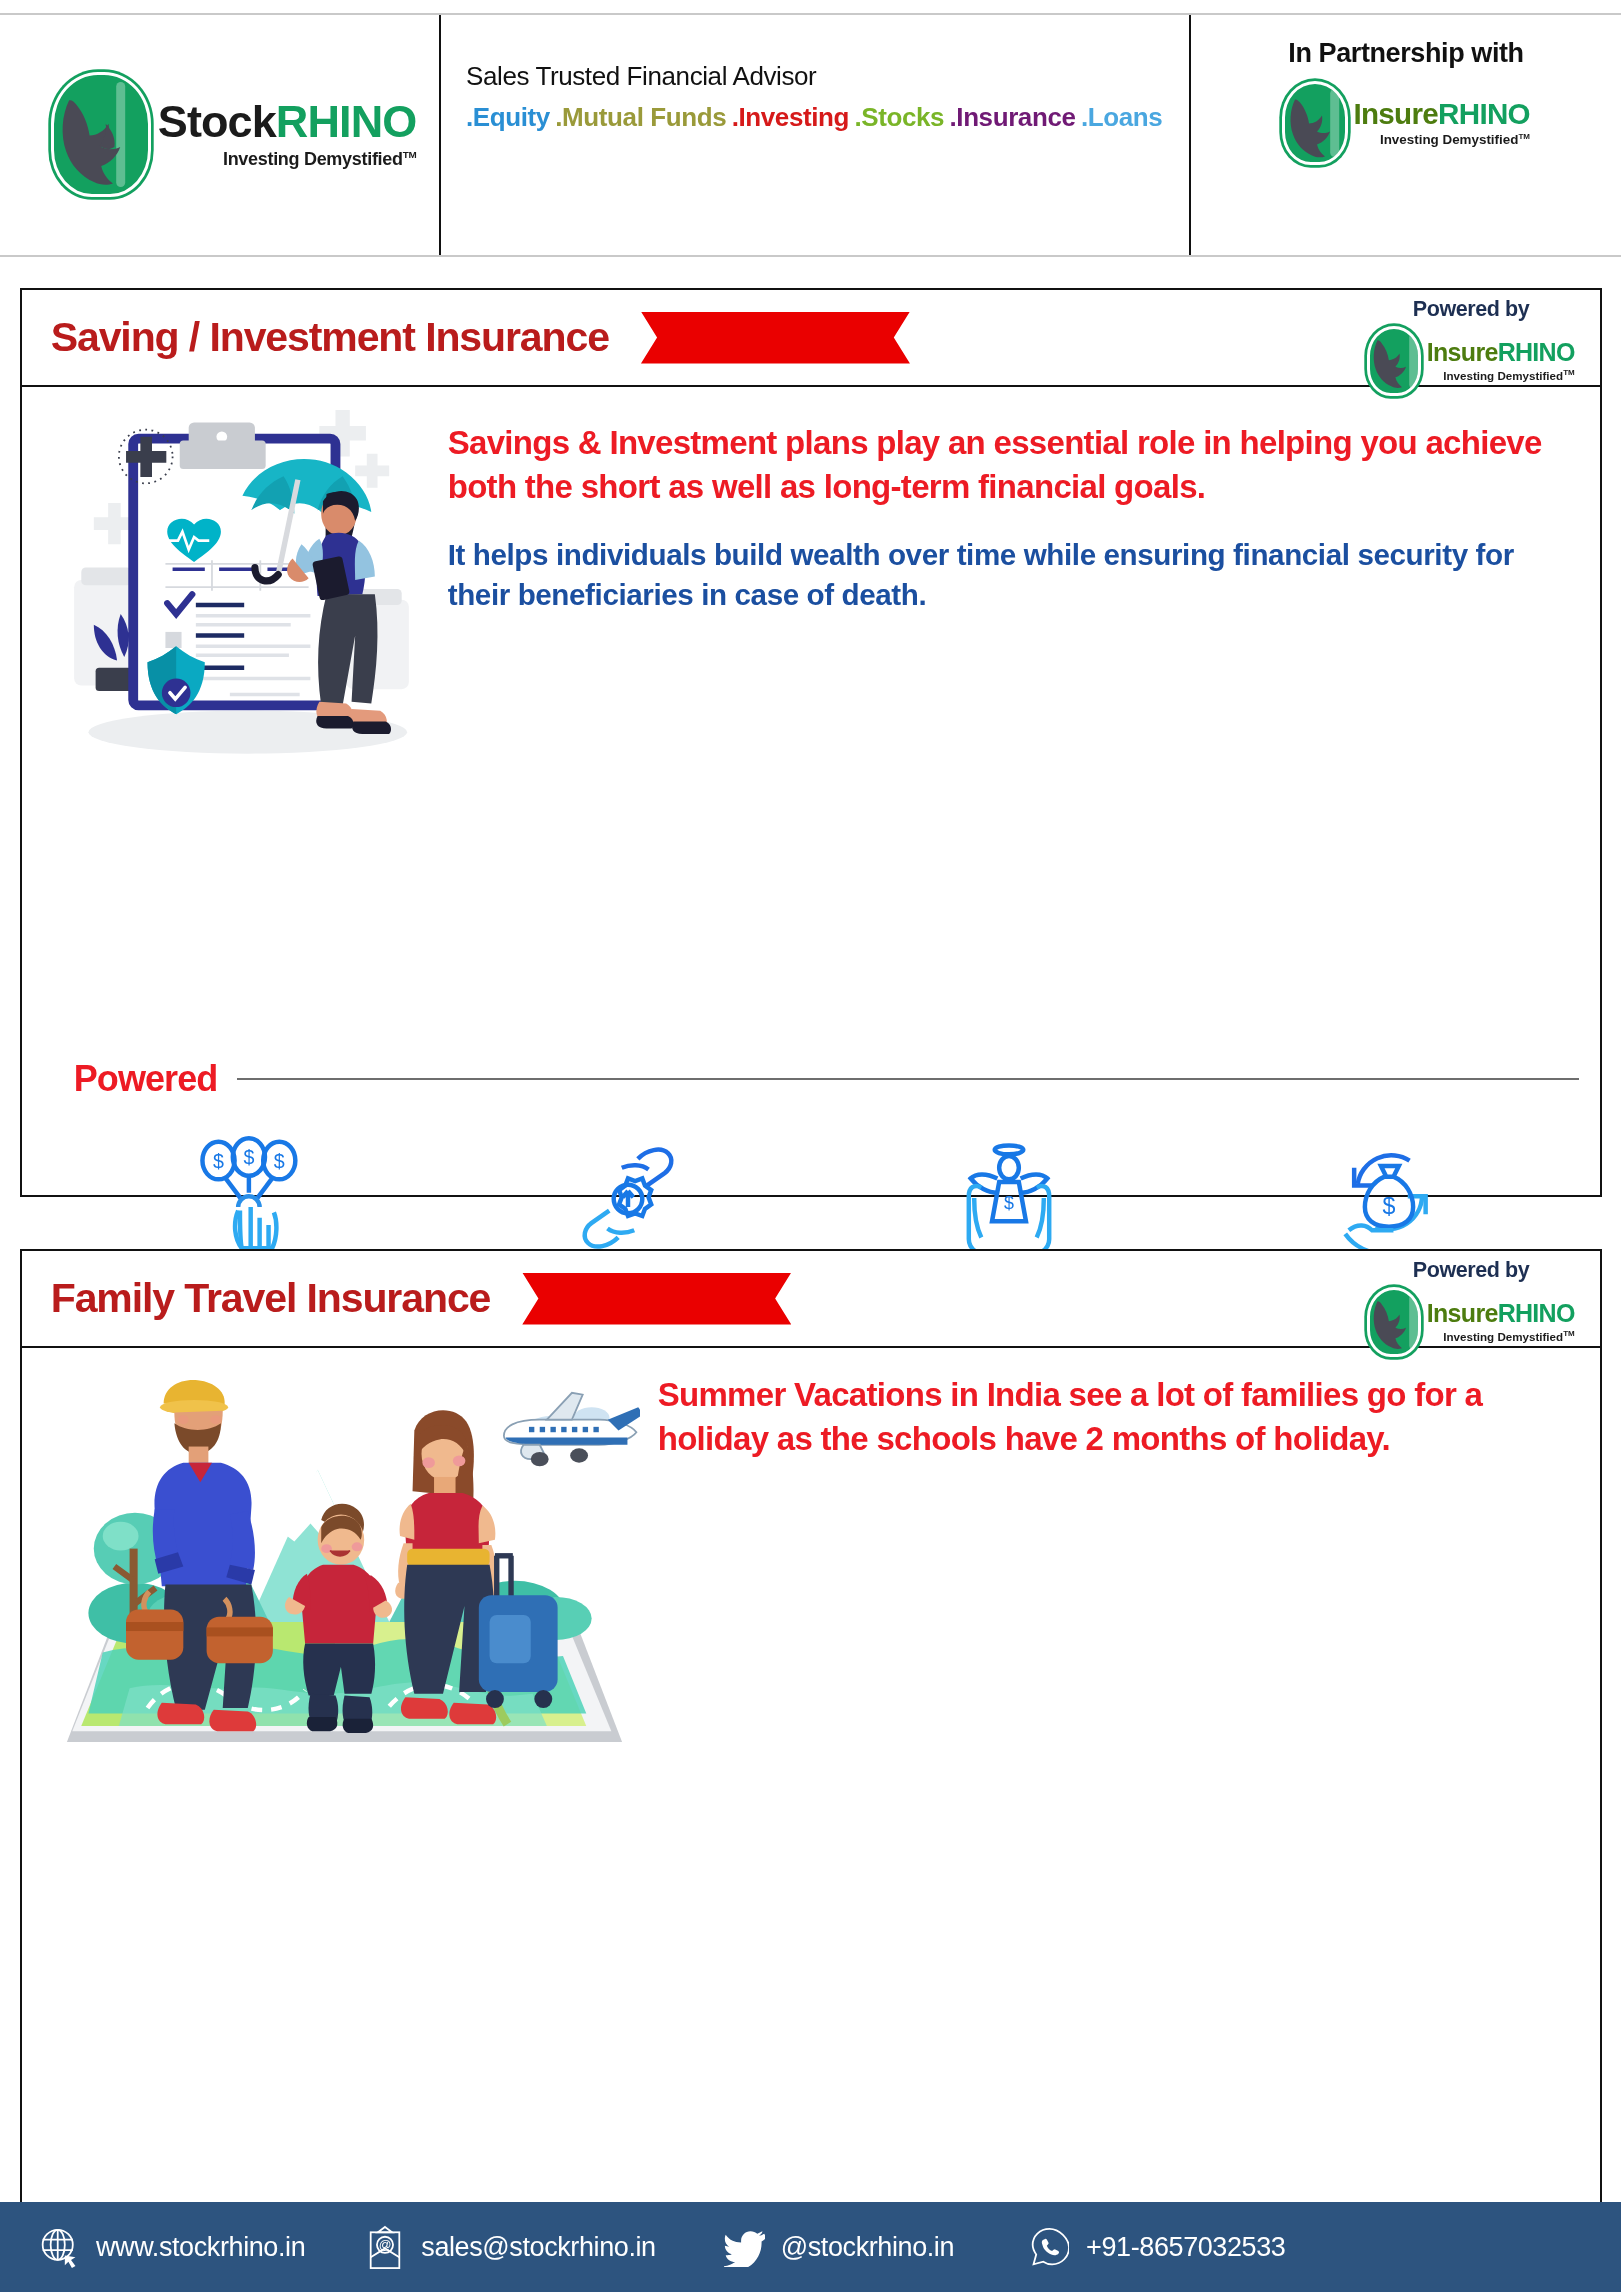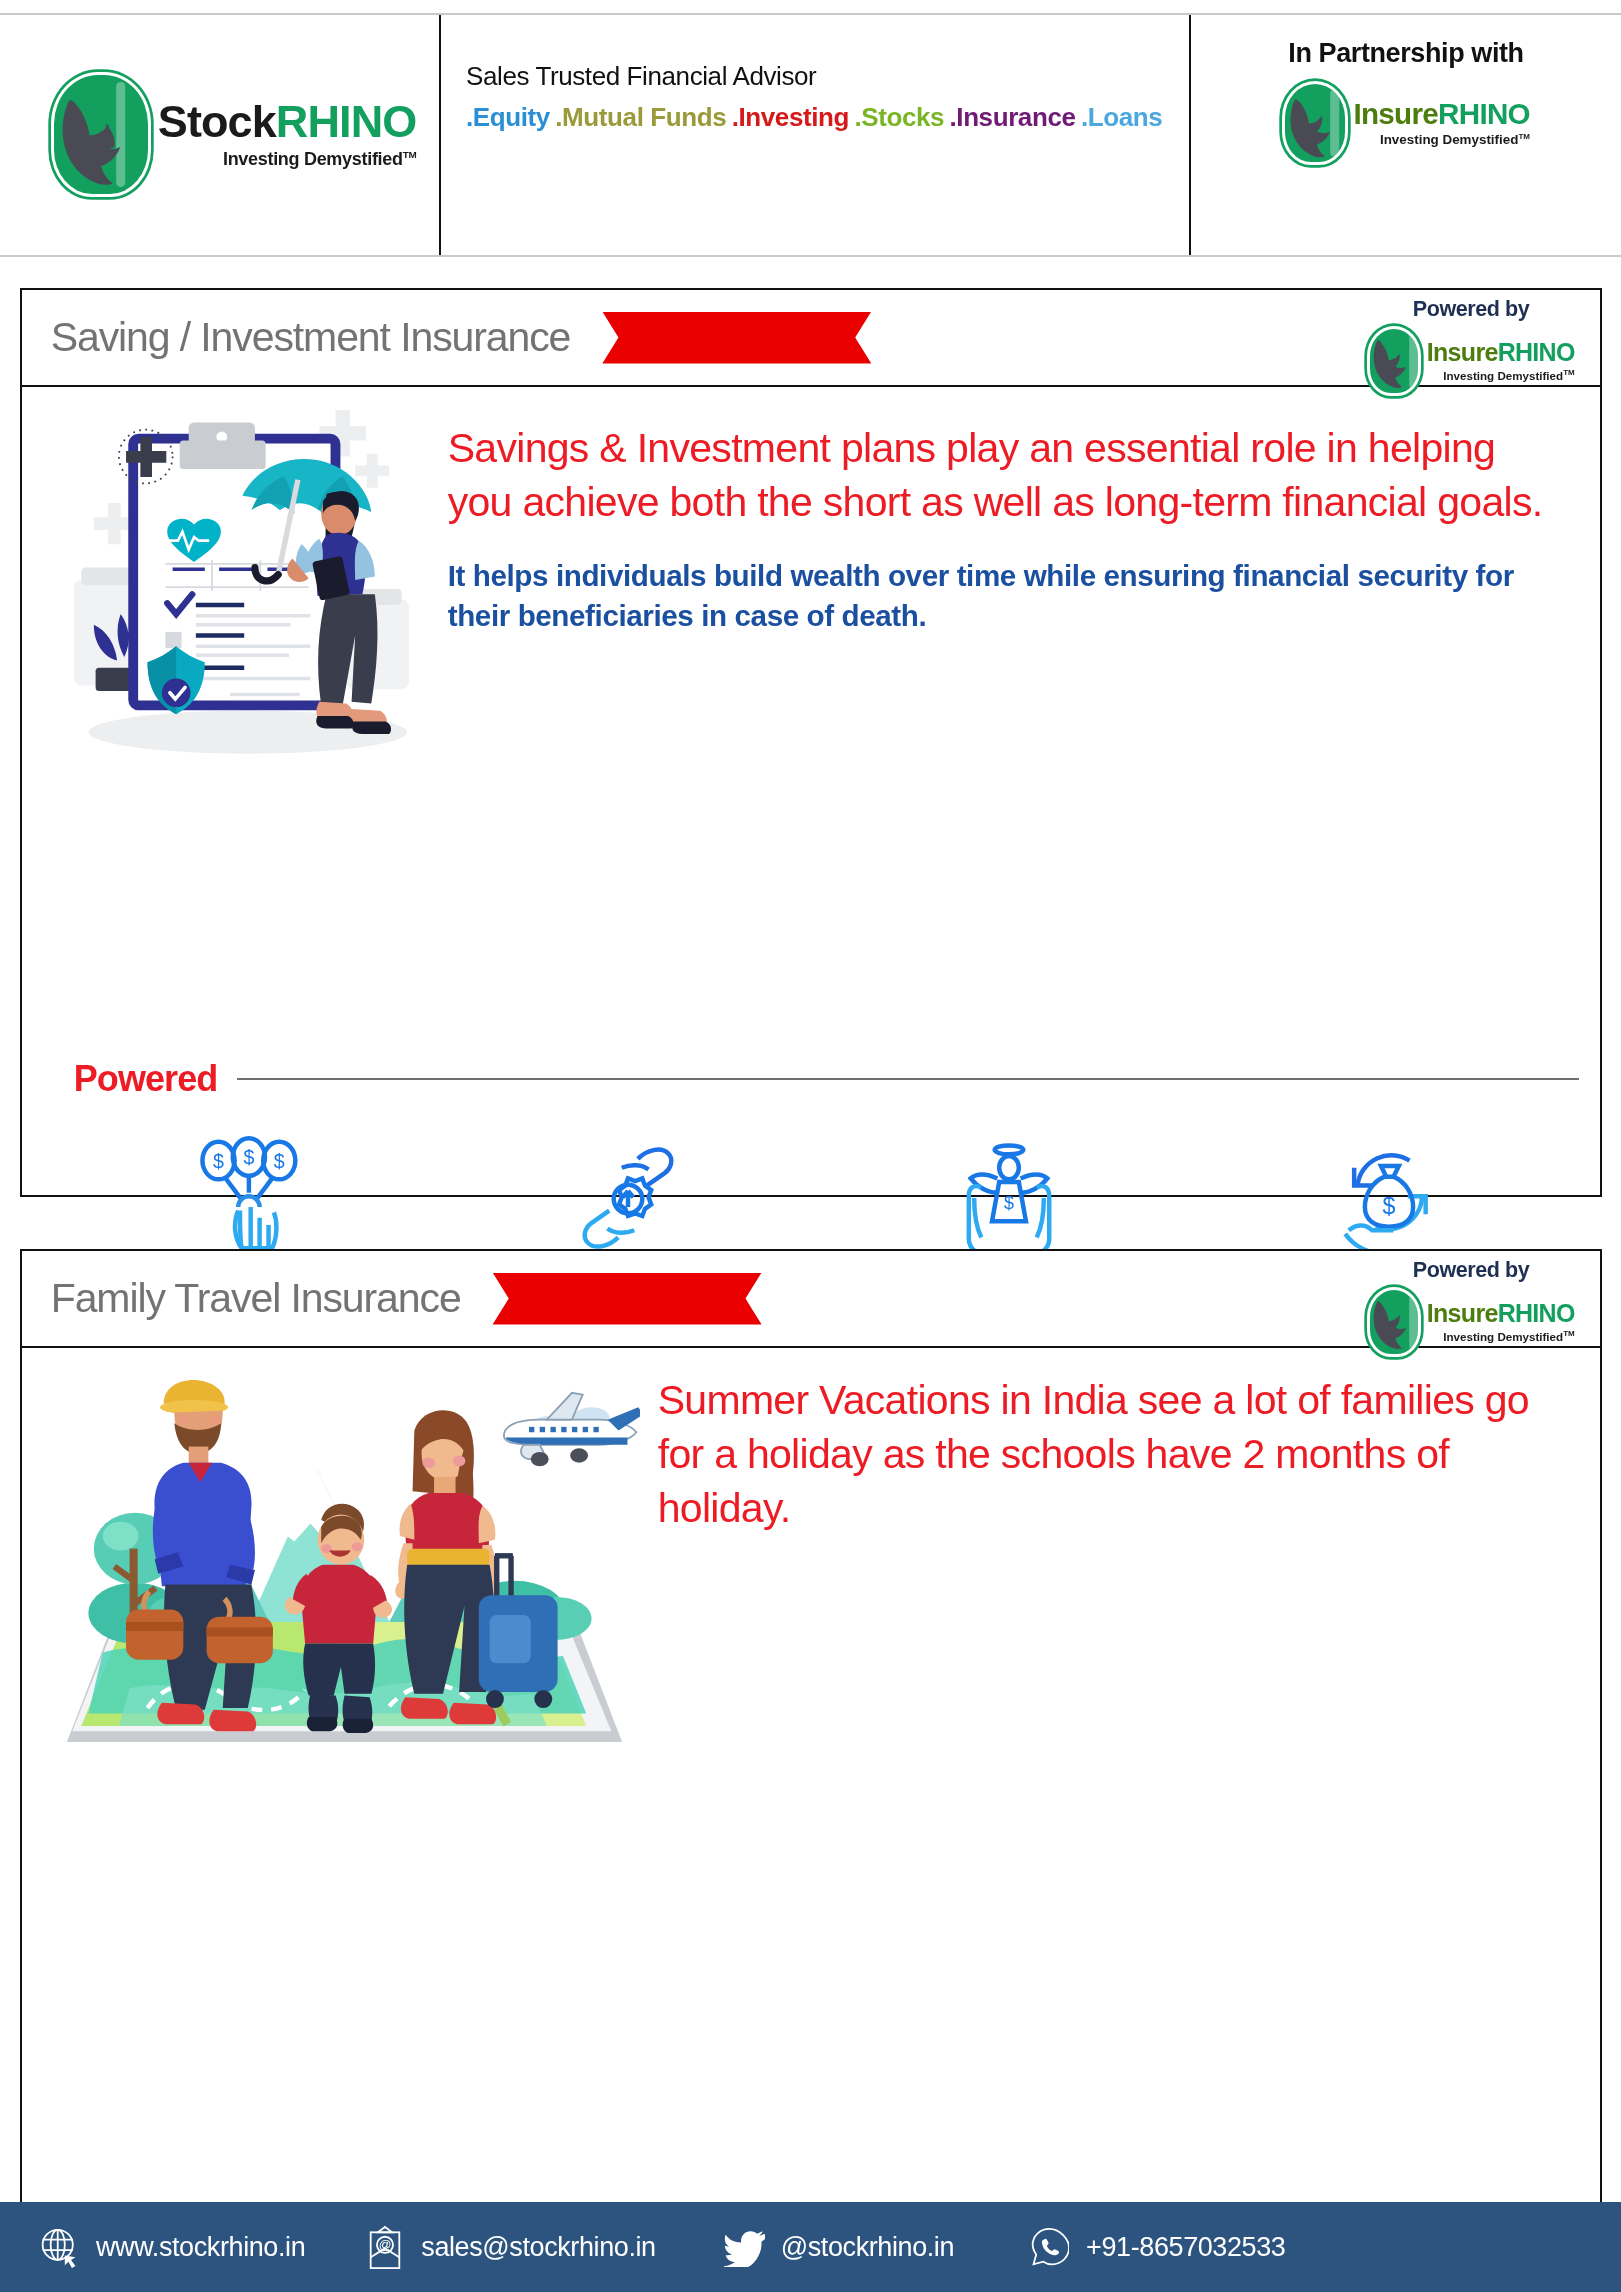--- a/index.html
+++ b/index.html
@@ -120,21 +120,21 @@
   #card-travel { top: 1249px; height: 1054px; }
 
   .card-head {
     position: relative;
     height: 97px;
     border-bottom: 2.7px solid #111;
     display: flex; align-items: center;
     padding-left: 29px;
   }
   .card-head h2 {
-    font-size: 41px; font-weight: normal; color: #737373; letter-spacing: -1.1px;
+    font-size: 41px; font-weight: bold; color: #b91c1c; letter-spacing: -1.1px;
   }
   .ribbon {
     width: 269px; height: 52px;
     background: #ea0000;
     margin-left: 32px;
     clip-path: polygon(0 0, 100% 0, 94% 50%, 100% 100%, 0 100%, 6% 50%);
   }
   .powered {
     position: absolute; right: 25px; top: 7.2px;
     display: flex; flex-direction: column; align-items: center;
@@ -150,21 +150,21 @@
 
   
   .illus { position: absolute; }
   #illus-saving { left: 36px; top: 14.3px; width: 367px; height: 358px; }
   #illus-travel { left: 27px; top: 9px; width: 591px; height: 394px; }
 
   .copy { position: absolute; }
   #copy-saving { left: 426px; top: 34px; width: 1111px; }
   #copy-travel { left: 636px; top: 25px; width: 913px; }
   .copy .lead {
-    font-size: 41px; font-weight: normal; color: #ed1b24;
+    font-size: 33px; font-weight: bold; color: #ed1b24;
     line-height: 1.32; letter-spacing: -0.7px;
   }
   .copy .body {
     font-size: 29.6px; font-weight: bold; color: #1b4fa0;
     line-height: 1.34; letter-spacing: -0.4px; margin-top: 27px;
   }
   #copy-travel .body { margin-top: 16px; }
 
   
   .features-head {

